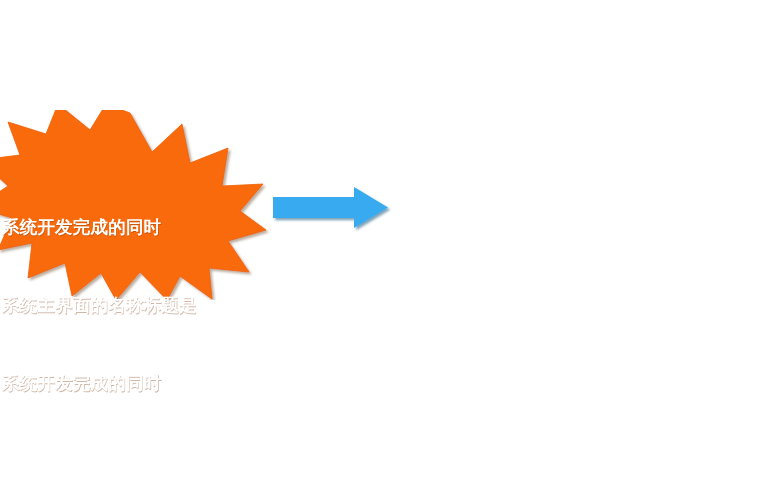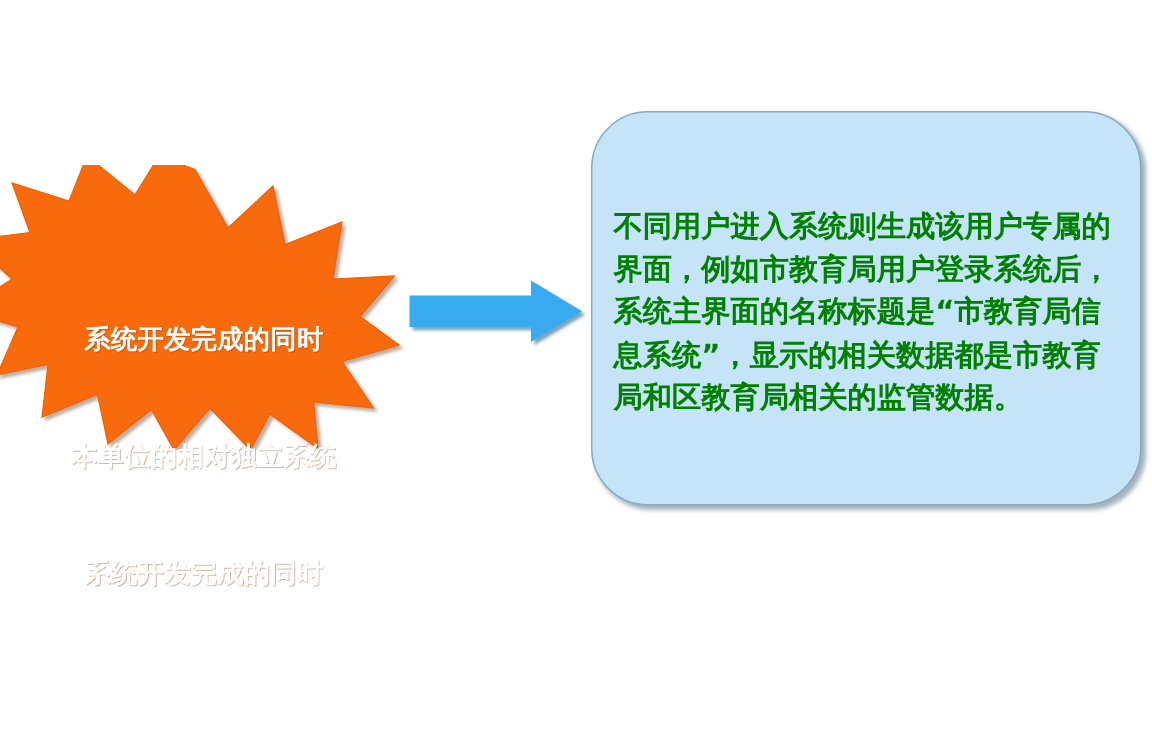--- a/index.html
+++ b/index.html
@@ -36,21 +36,21 @@
     top: 0;
     width: 272px;
     height: 190px;
     display: block;
   }
   .starburst-text {
     position: absolute;
     left: 2px;
     top: 52px;
     width: 268px;
-    text-align: center;
+    text-align: left;
     color: #ffffff;
     font-size: 17.5px;
     line-height: 26px;
     font-weight: 700;
     letter-spacing: 0.2px;
     white-space: pre;
     pointer-events: none;
     text-shadow: 0.6px 0.6px 0px rgba(120,50,0,0.35);
   }
   .starburst-text .sb-line {
@@ -144,33 +144,30 @@
           20,45
           8,12
           46,24
           58,-6
           90,20
           106,-6
         "></polygon>
     </svg>
     <div class="starburst-text">
       <span class="sb-line">系统开发完成的同时</span>
-      <span class="sb-line">本单位的相对独立系统</span>
+      <span class="sb-line">系统主界面的名称标题是</span>
       <span class="sb-line">系统开发完成的同时</span>
     </div>
   </div>
 
   <div class="arrow-group">
     <svg class="arrow-svg" viewBox="0 0 128 54" xmlns="http://www.w3.org/2000/svg">
       <defs>
         <filter id="arshadow" x="-20%" y="-20%" width="150%" height="160%">
           <feDropShadow dx="2.2" dy="2.2" stdDeviation="1.0" flood-color="#17557f" flood-opacity="0.55"></feDropShadow>
         </filter>
       </defs>
       <polygon filter="url(#arshadow)" fill="#38aaf0" points="5,11 86,11 86,1 120,21.5 86,42 86,32 5,32"></polygon>
     </svg>
   </div>
 
-  <div class="panel">
-    <div class="panel-text">不同用户进入系统则生成该用户专属的界面，例如市教育局用户登录系统后，系统主界面的名称标题是“市教育局信息系统”，显示的相关数据都是市教育局和区教育局相关的监管数据。</div>
-  </div>
 
 </div>
 
 </body></html>

